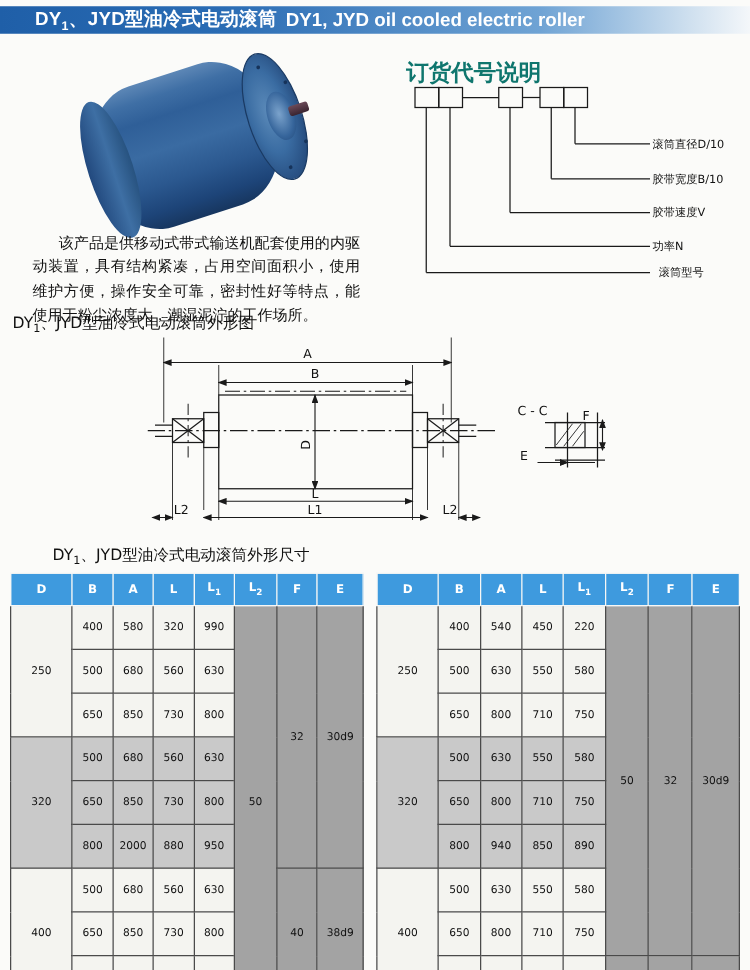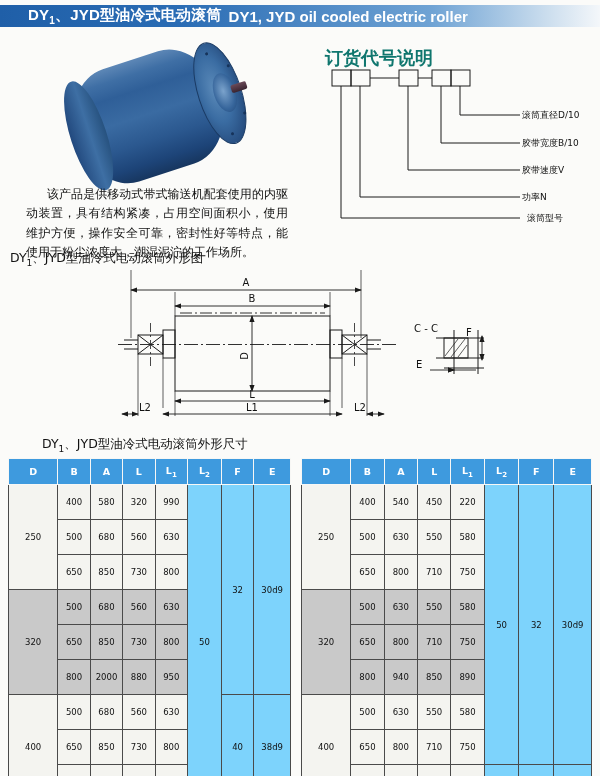--- a/index.html
+++ b/index.html
@@ -172,21 +172,21 @@
   .tbl th sub { font-size: 7px; }
   .tbl td {
     font-size: 8.5px;
     text-align: center;
     height: 35px;
     border: 1px solid #4a4a4a;
     background: #f4f4f0;
     color: #111;
   }
   .tbl td.shade { background: #c9c9c9; }
-  .tbl td.plain { background: #7dd3fc; border-color: #4a4a4a; }
+  .tbl td.plain { background: #a3a3a3; border-color: #4a4a4a; }
 </style>
 </head>
 <body>
 
 <div class="titlebar">
   <span class="cn"><span>DY</span><sub>1</sub><span>、JYD型油冷式电动滚筒</span></span>
   <span class="en">DY1, JYD oil cooled electric roller</span>
 </div>
 
 <div class="photo-wrap">

